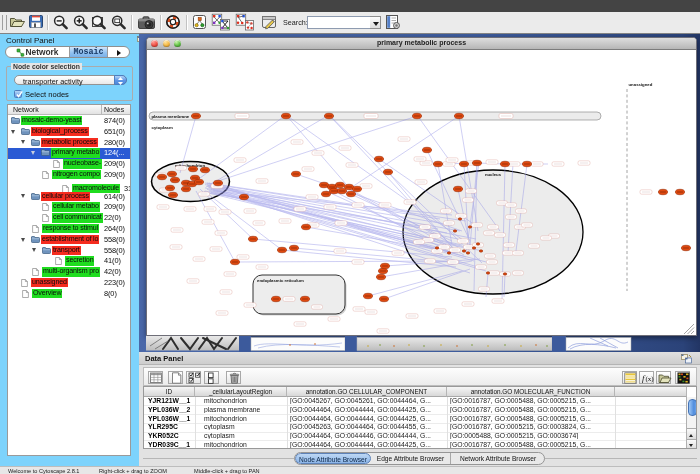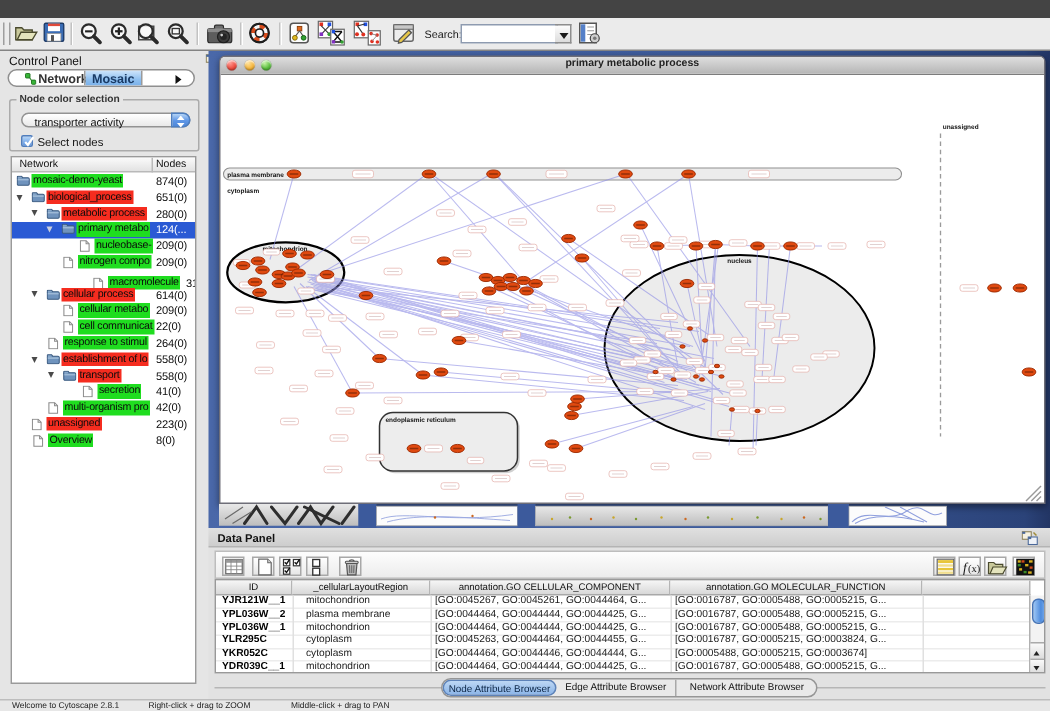--- a/index.html
+++ b/index.html
@@ -21,31 +21,31 @@
   .tbsep{position:absolute;top:3px;width:1px;height:15px;background:#c2c2c2;border-right:1px solid #fff;}
   #toolbar .grip{position:absolute;left:2px;top:3px;width:3px;height:15px;
      border-left:1px solid #9e9e9e;border-right:1px solid #9e9e9e;}
   #search-label{position:absolute;left:283px;top:6px;font-size:7.2px;color:#1a1a1a;}
   #search-box{position:absolute;left:307px;top:4px;width:63px;height:11px;background:#fff;
      border:1px solid #8e9bb0;}
   #search-arrow{position:absolute;left:370px;top:4px;width:11px;height:13px;background:linear-gradient(#fdfdfd,#dcdcdc);
      border:1px solid #8e8e8e;border-left:none;box-sizing:border-box;}
   #search-arrow:after{content:"";position:absolute;left:2.5px;top:5px;border:3px solid transparent;border-top:4px solid #1a1a1a;}
   
-  #control-panel{left:0;top:34px;width:152px;height:432px;background:#e5e5e5;}
+  #control-panel{left:0;top:34px;width:152px;height:432px;background:#7dd3fc;}
   #cp-header{position:absolute;left:6px;top:2px;font-size:8px;color:#111;}
   #cp-float{position:absolute;right:4px;top:2px;line-height:0;}
   
   #cp-tabs{position:absolute;left:5px;top:12px;width:125px;height:11.5px;background:#fff;
     border:1px solid #8f8f8f;border-radius:6px;box-sizing:border-box;overflow:hidden;}
   .cptab{position:absolute;top:0;height:100%;font-size:8.4px;font-weight:bold;color:#333;
     text-align:center;line-height:10.5px;box-sizing:border-box;}
   #tab-network{left:0;width:63px;}
-  #tab-mosaic{left:50px;width:39px;background:linear-gradient(#cfe5fb,#8fc0f0 60%,#7ab1ea);
-    border-left:1px solid #9a9a9a;border-right:1px solid #9a9a9a;color:#1a3b66;}
+  #tab-mosaic{left:63px;width:39px;background:linear-gradient(#cfe5fb,#8fc0f0 60%,#7ab1ea);
+    border-left:1px solid #9a9a9a;border-right:1px solid #9a9a9a;color:#1a3b66;font-family:Liberation Mono, monospace;}
   #tab-arrow{left:102px;width:23px;}
   #tab-arrow:after{content:"";position:absolute;left:9px;top:2.6px;border:3.2px solid transparent;border-left:4.5px solid #111;}
   
   #cp-group{position:absolute;left:6px;top:32px;width:125px;height:33px;
     border:1px solid #ababab;border-radius:2px;}
   #cp-group-title{position:absolute;left:4px;top:-4px;background:#e6e6e6;padding:0 2px;
     font-size:6.8px;font-weight:bold;color:#333;}
   #cp-combo{position:absolute;left:7px;top:8px;width:113px;height:9.5px;background:linear-gradient(#ffffff,#e9e9e9);
     border:1px solid #939393;border-radius:5px;box-sizing:border-box;}
   #cp-combo .val{position:absolute;left:8px;top:0.7px;font-size:7.3px;color:#111;}

